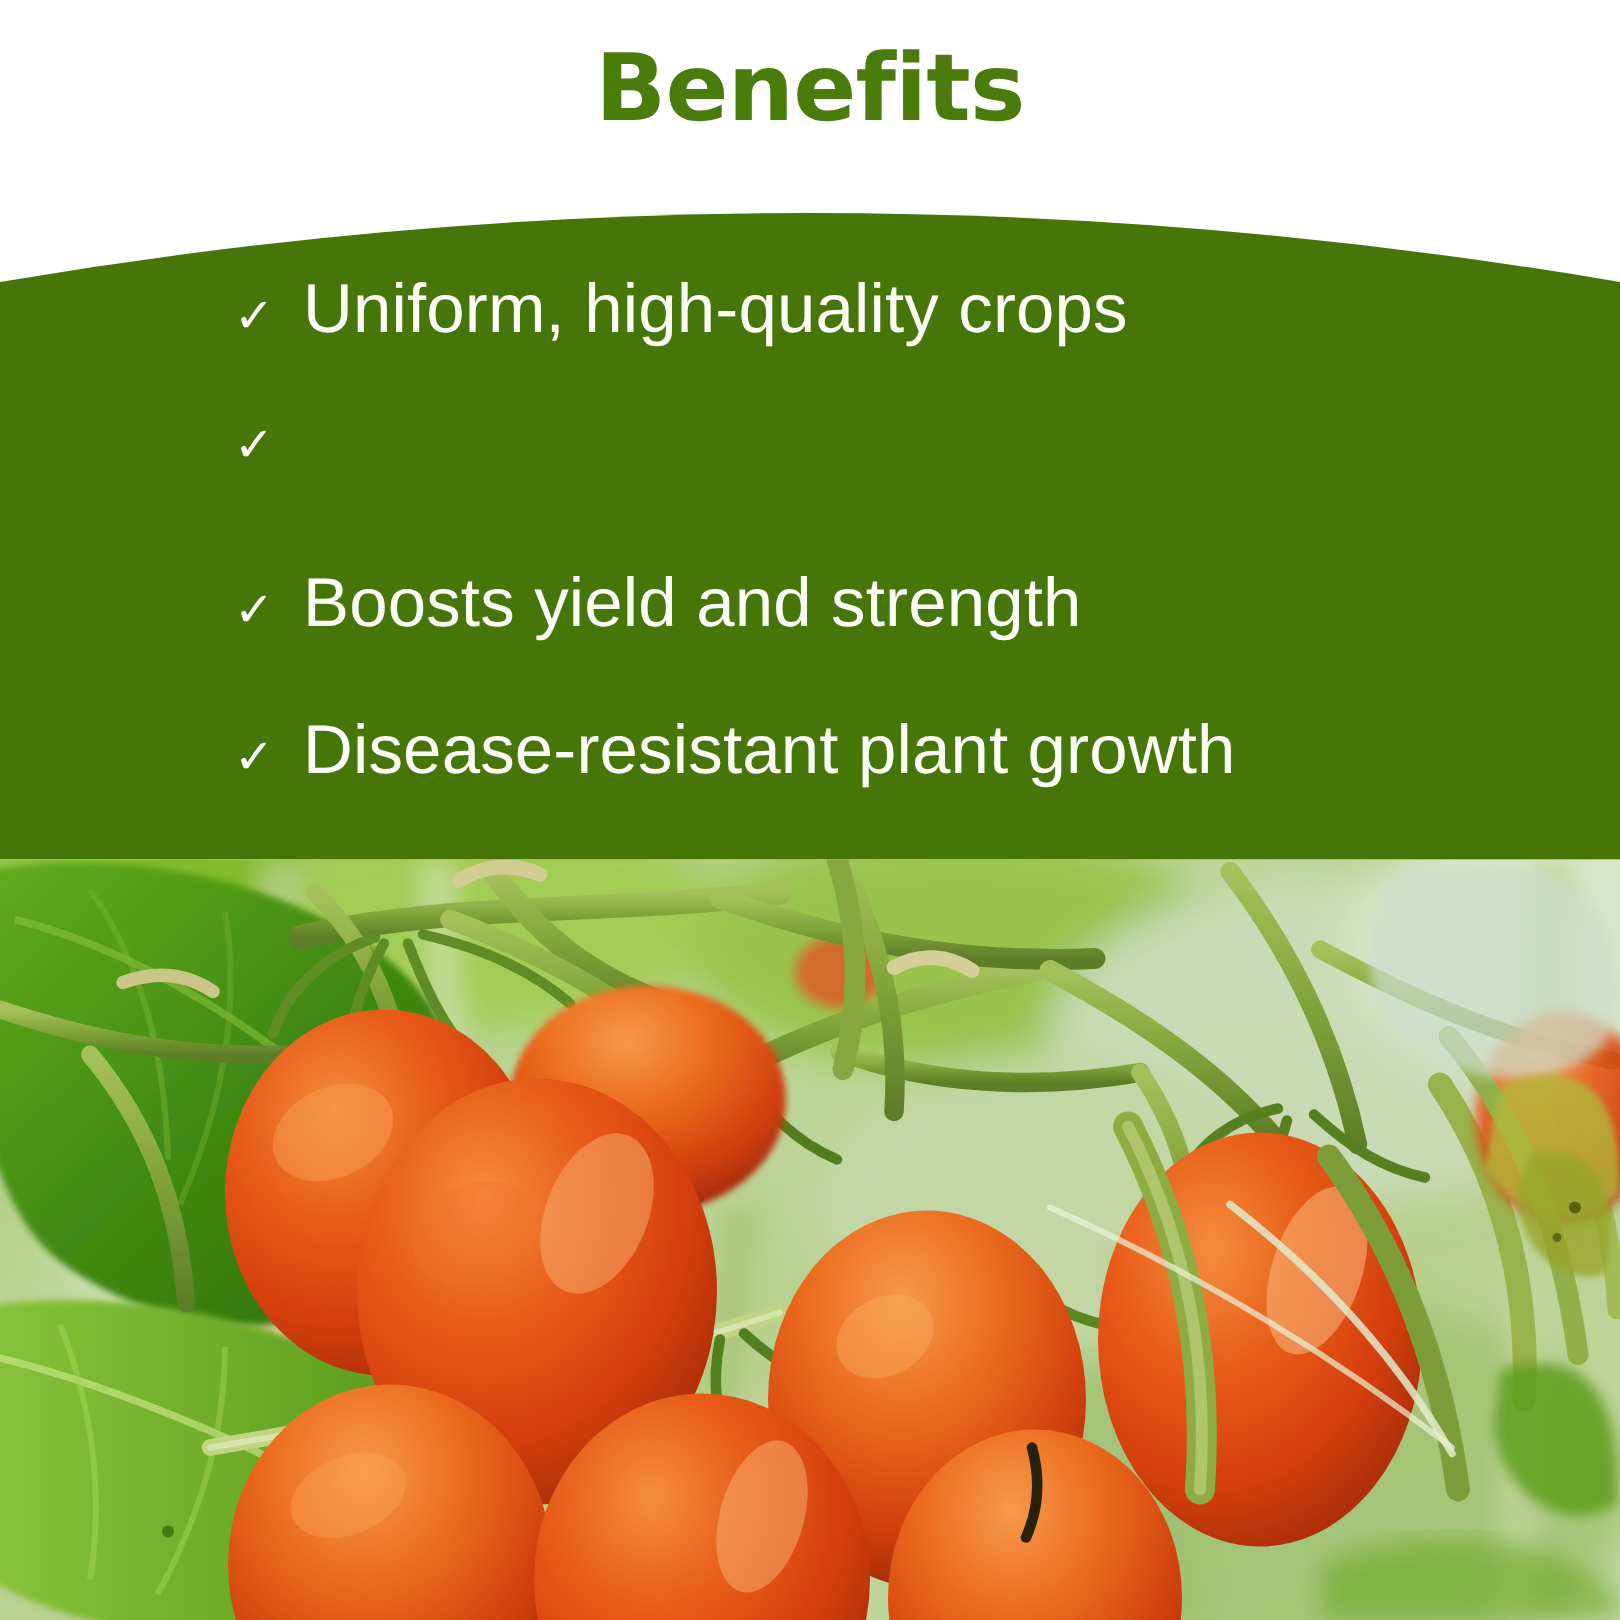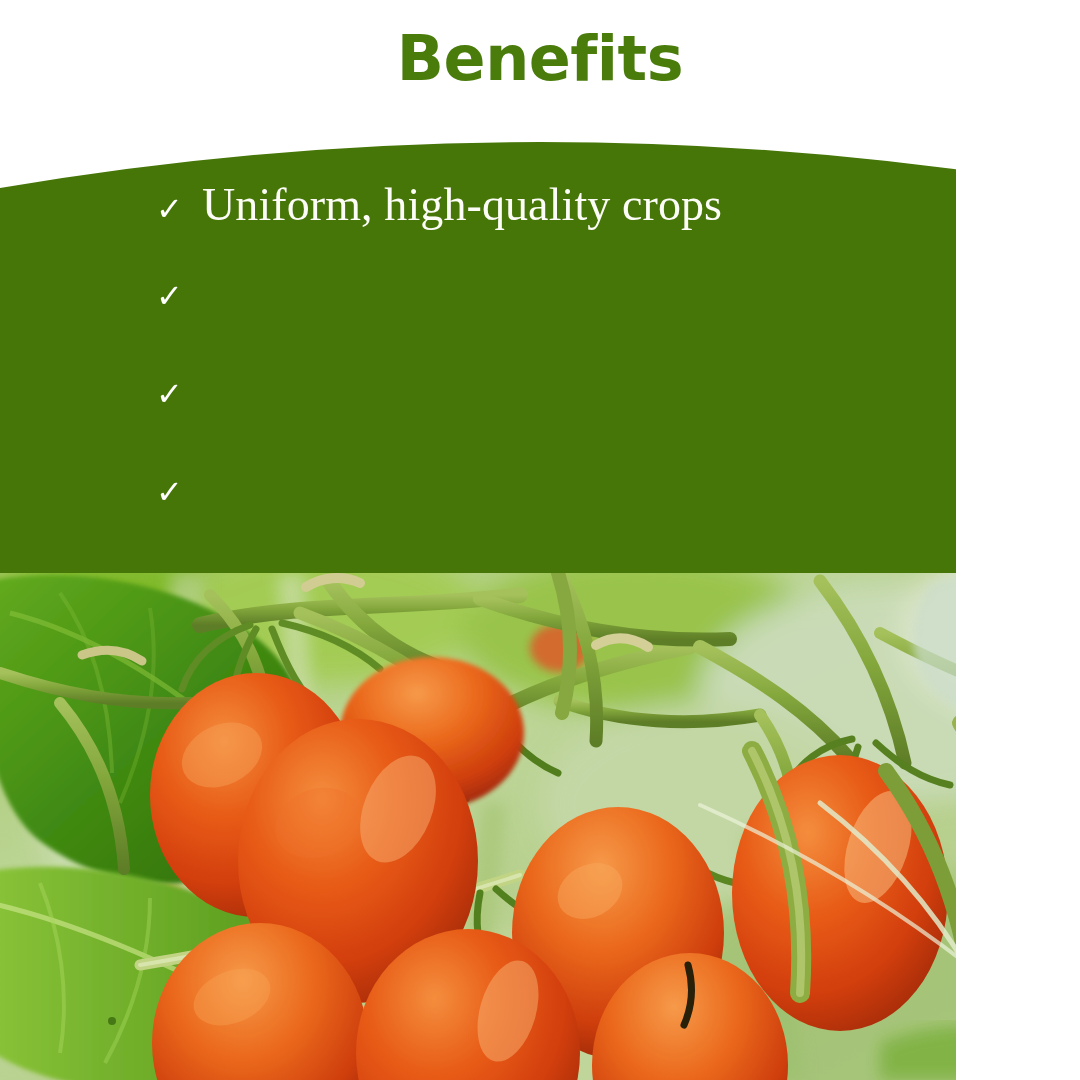--- a/index.html
+++ b/index.html
@@ -5,21 +5,21 @@
 <style>
   * { margin:0; padding:0; box-sizing:border-box; }
   html, body {
     width:1080px; height:1080px;
     background:#ffffff;
     font-family:"Liberation Sans", sans-serif;
     overflow:hidden;
   }
   #poster {
     position:relative;
-    width:956px; height:1080px;
+    width:1080px; height:1080px;
     background:#ffffff;
     overflow:hidden;
   }
 
   
   .header-band {
     position:absolute;
     left:0; top:0; width:1080px; height:118px;
     background:#ffffff;
     display:flex; align-items:center; justify-content:center;
@@ -61,21 +61,21 @@
     flex:0 0 auto;
     width:46px;
     color:#ffffff;
     font-family:"DejaVu Sans", sans-serif;
     font-size:32px;
     line-height:1;
     font-weight:normal;
     text-align:left;
   }
   .benefit-text {
-    font-family:Liberation Serif, serif;
+    font-family:Liberation Sans, sans-serif;
     font-size:46px;
     line-height:1;
     color:#fdfdf8;
     white-space:nowrap;
     letter-spacing:0.1px;
   }
 
   
   .photo {
     position:absolute;
@@ -309,19 +309,21 @@
   <ul class="benefits-list">
     <li class="benefit-item">
       <span class="check-icon">✓</span>
       <span class="benefit-text">Uniform, high-quality crops</span>
     </li>
     <li class="benefit-item">
       <span class="check-icon">✓</span>
     </li>
     <li class="benefit-item">
       <span class="check-icon">✓</span>
+      <span class="benefit-text">Boosts yield and strength</span>
     </li>
     <li class="benefit-item">
       <span class="check-icon">✓</span>
+      <span class="benefit-text">Disease-resistant plant growth</span>
     </li>
   </ul>
 
 </div>
 
 </body></html>

